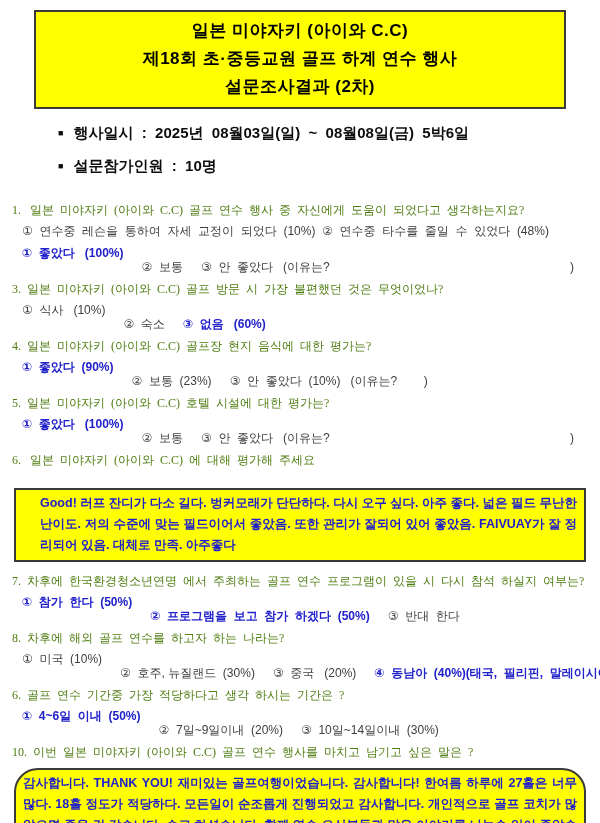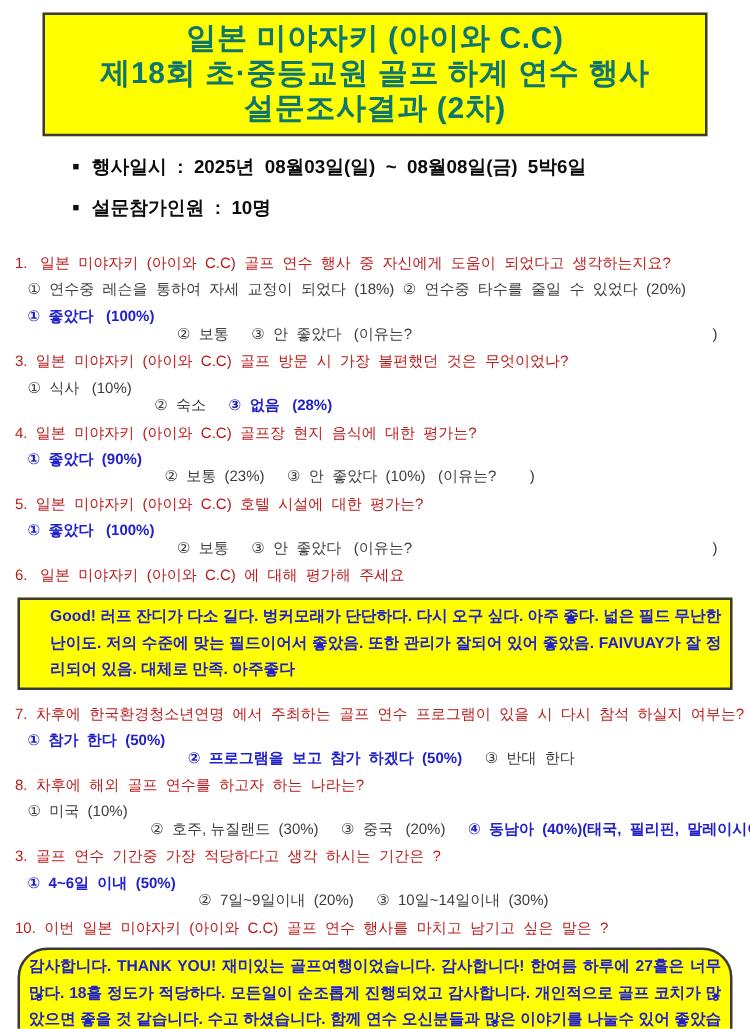--- a/index.html
+++ b/index.html
@@ -16,23 +16,23 @@
   
   .title-box {
     width: 532px;
     margin: 0 auto;
     background: #ffff00;
     border: 2px solid #3a3a3a;
     text-align: center;
     padding: 5px 0 6px 0;
   }
   .title-box div {
-    color: #0f766e;
+    color: #000000;
     font-weight: bold;
-    font-size: 24px;
+    font-size: 17px;
     line-height: 28px;
     letter-spacing: 0.5px;
   }
 
   
   .info { margin: 15px 0 14px 46px; }
   .info-line {
     font-size: 15px;
     font-weight: bold;
     color: #0d0d0d;
@@ -44,22 +44,23 @@
     vertical-align: 2px;
     margin-right: 10px;
     color: #0d0d0d;
   }
 
   
   .questions { margin-top: 24px; font-size: 12px; }
   .q { margin-bottom: 1px; }
   .q-line {
     line-height: 21px;
-    color: #b91c1c;
+    color: #4d7c0f;
     white-space: pre;
+    font-family: Liberation Serif, serif;
   }
   .a-line {
     display: flex;
     line-height: 21px;
     padding-left: 10px;
     color: #3d3d3d;
   }
   .a-line span { white-space: pre; }
   .a-line span + span { margin-left: 18px; margin-top: 14px; }
   .blue { color: #2121cc; font-weight: bold; }
@@ -69,21 +70,21 @@
   .comment-box {
     background: #ffff00;
     border: 2px solid #3a3a3a;
     padding: 3px 7px 4px 7px;
     font-size: 12.5px;
     font-weight: bold;
     color: #2121cc;
     line-height: 21px;
     text-align: justify;
   }
-  .box1 { margin: 7px 2px 9px 2px; padding-left: 24px; }
+  .box1 { margin: 17px 2px 9px 2px; padding-left: 24px; }
   .box2 { margin: 5px 2px 0 2px; border-radius: 24px; }
 
   
   .footer-thanks {
     margin-top: 13px;
     text-align: right;
     padding-right: 14px;
     font-size: 12px;
     color: #3d3d3d;
   }
@@ -102,39 +103,39 @@
   <div class="info">
     <div class="info-line"><span class="bullet">■</span><span>행사일시  :  2025년  08월03일(일)  ~  08월08일(금)  5박6일</span></div>
     <div class="info-line"><span class="bullet">■</span><span>설문참가인원  :  10명</span></div>
   </div>
 
   <div class="questions">
 
     <div class="q">
       <div class="q-line">1.   일본  미야자키  (아이와  C.C)  골프  연수  행사  중  자신에게  도움이  되었다고  생각하는지요?</div>
       <div class="a-line">
-        <span>①  연수중  레슨을  통하여  자세  교정이  되었다  (18%)  ②  연수중  타수를  줄일  수  있었다  (20%)</span>
+        <span>①  연수중  레슨을  통하여  자세  교정이  되었다  (10%)  ②  연수중  타수를  줄일  수  있었다  (48%)</span>
       </div>
     </div>
 
     <div class="q">
       <div class="a-line">
         <span class="blue">①  좋았다   (100%)</span>
         <span>②  보통</span>
         <span>③  안  좋았다   (이유는?</span>
         <span class="paren-right">)</span>
       </div>
     </div>
 
     <div class="q">
       <div class="q-line">3.  일본  미야자키  (아이와  C.C)  골프  방문  시  가장  불편했던  것은  무엇이었나?</div>
       <div class="a-line">
         <span>①  식사   (10%)</span>
         <span>②  숙소</span>
-        <span class="blue">③  없음   (28%)</span>
+        <span class="blue">③  없음   (60%)</span>
       </div>
     </div>
 
     <div class="q">
       <div class="q-line">4.  일본  미야자키  (아이와  C.C)  골프장  현지  음식에  대한  평가는?</div>
       <div class="a-line">
         <span class="blue">①  좋았다  (90%)</span>
         <span>②  보통  (23%)</span>
         <span>③  안  좋았다  (10%)   (이유는?        )</span>
       </div>
@@ -169,21 +170,21 @@
       <div class="q-line">8.  차후에  해외  골프  연수를  하고자  하는  나라는?</div>
       <div class="a-line">
         <span>①  미국  (10%)</span>
         <span>②  호주, 뉴질랜드  (30%)</span>
         <span>③  중국   (20%)</span>
         <span class="blue">④  동남아  (40%)(태국,  필리핀,  말레이시아)</span>
       </div>
     </div>
 
     <div class="q">
-      <div class="q-line">3.  골프  연수  기간중  가장  적당하다고  생각  하시는  기간은  ?</div>
+      <div class="q-line">6.  골프  연수  기간중  가장  적당하다고  생각  하시는  기간은  ?</div>
       <div class="a-line">
         <span class="blue">①  4~6일  이내  (50%)</span>
         <span>②  7일~9일이내  (20%)</span>
         <span>③  10일~14일이내  (30%)</span>
       </div>
     </div>
 
     <div class="q">
       <div class="q-line">10.  이번  일본  미야자키  (아이와  C.C)  골프  연수  행사를  마치고  남기고  싶은  말은  ?</div>
     </div>

